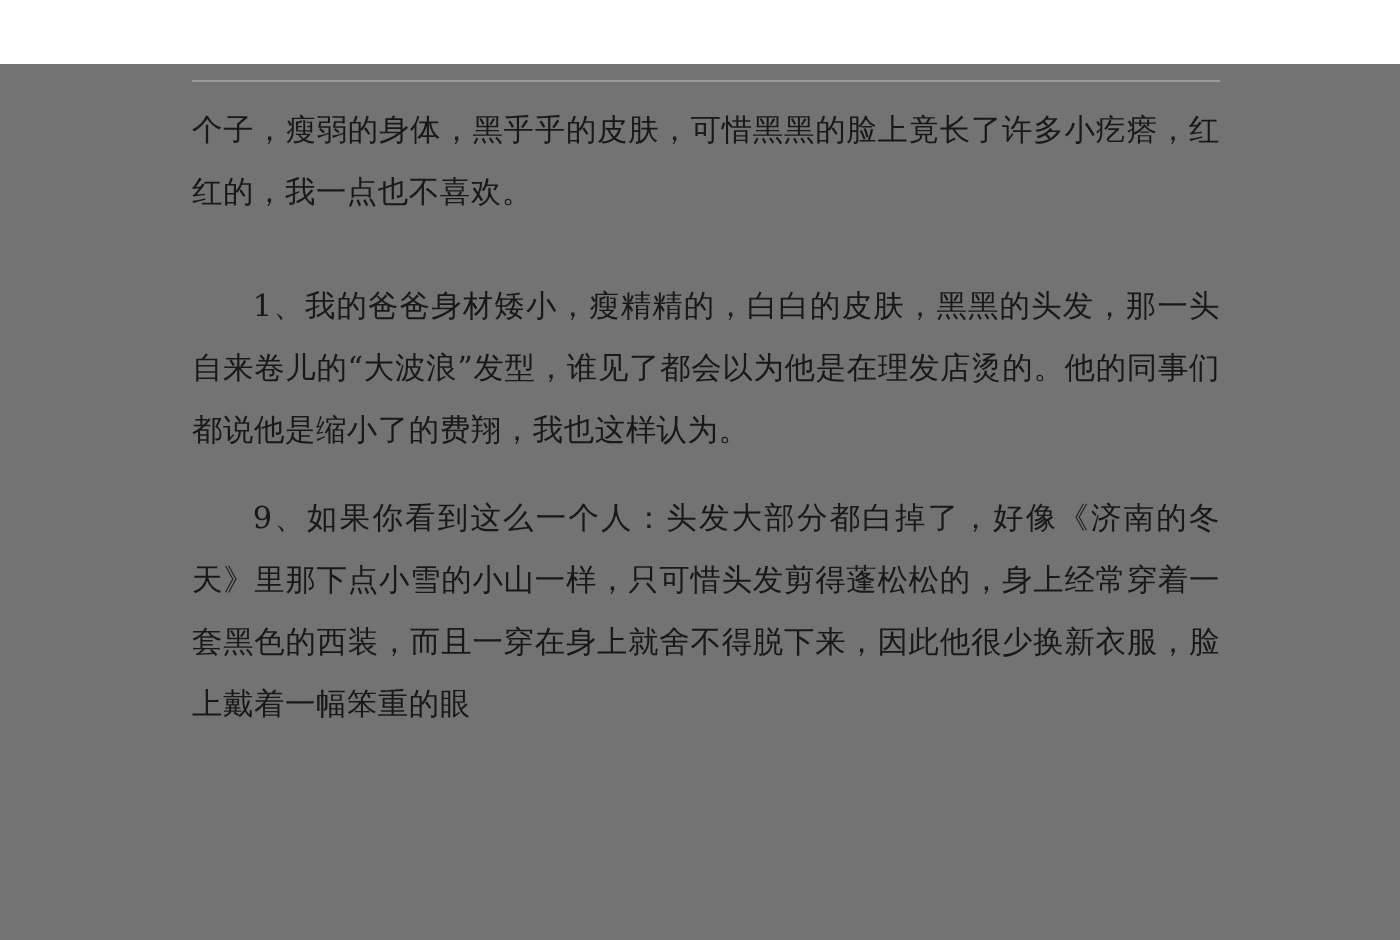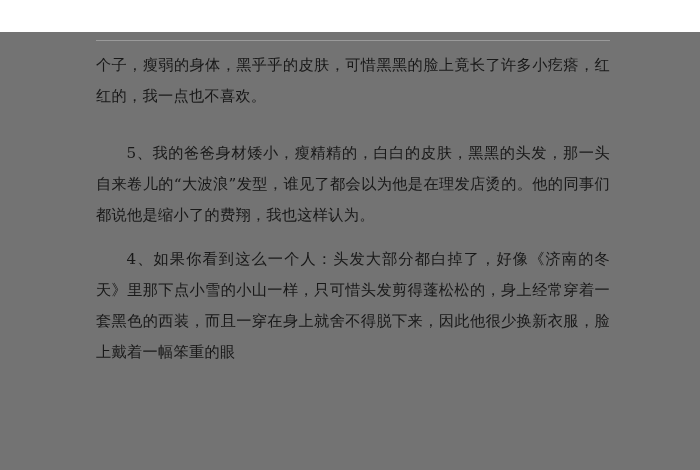--- a/index.html
+++ b/index.html
@@ -52,17 +52,17 @@
 </style>
 </head>
 <body>
 
 <div class="page">
   <div class="rule-top"></div>
   <div class="doc-body">
     <p class="para">个子，瘦弱的身体，黑乎乎的皮肤，可惜黑黑的脸上竟长了许多小疙瘩，红红的，我一点也不喜欢。</p>
     <div class="spacer"></div>
     <div class="spacer"></div>
-    <p class="para indent">5、我的爸爸身材矮小，瘦精精的，白白的皮肤，黑黑的头发，那一头自来卷儿的“大波浪”发型，谁见了都会以为他是在理发店烫的。他的同事们都说他是缩小了的费翔，我也这样认为。</p>
+    <p class="para indent">1、我的爸爸身材矮小，瘦精精的，白白的皮肤，黑黑的头发，那一头自来卷儿的“大波浪”发型，谁见了都会以为他是在理发店烫的。他的同事们都说他是缩小了的费翔，我也这样认为。</p>
     <div class="spacer"></div>
-    <p class="para indent">4、如果你看到这么一个人：头发大部分都白掉了，好像《济南的冬天》里那下点小雪的小山一样，只可惜头发剪得蓬松松的，身上经常穿着一套黑色的西装，而且一穿在身上就舍不得脱下来，因此他很少换新衣服，脸上戴着一幅笨重的眼</p>
+    <p class="para indent">9、如果你看到这么一个人：头发大部分都白掉了，好像《济南的冬天》里那下点小雪的小山一样，只可惜头发剪得蓬松松的，身上经常穿着一套黑色的西装，而且一穿在身上就舍不得脱下来，因此他很少换新衣服，脸上戴着一幅笨重的眼</p>
   </div>
 </div>
 
 </body></html>

